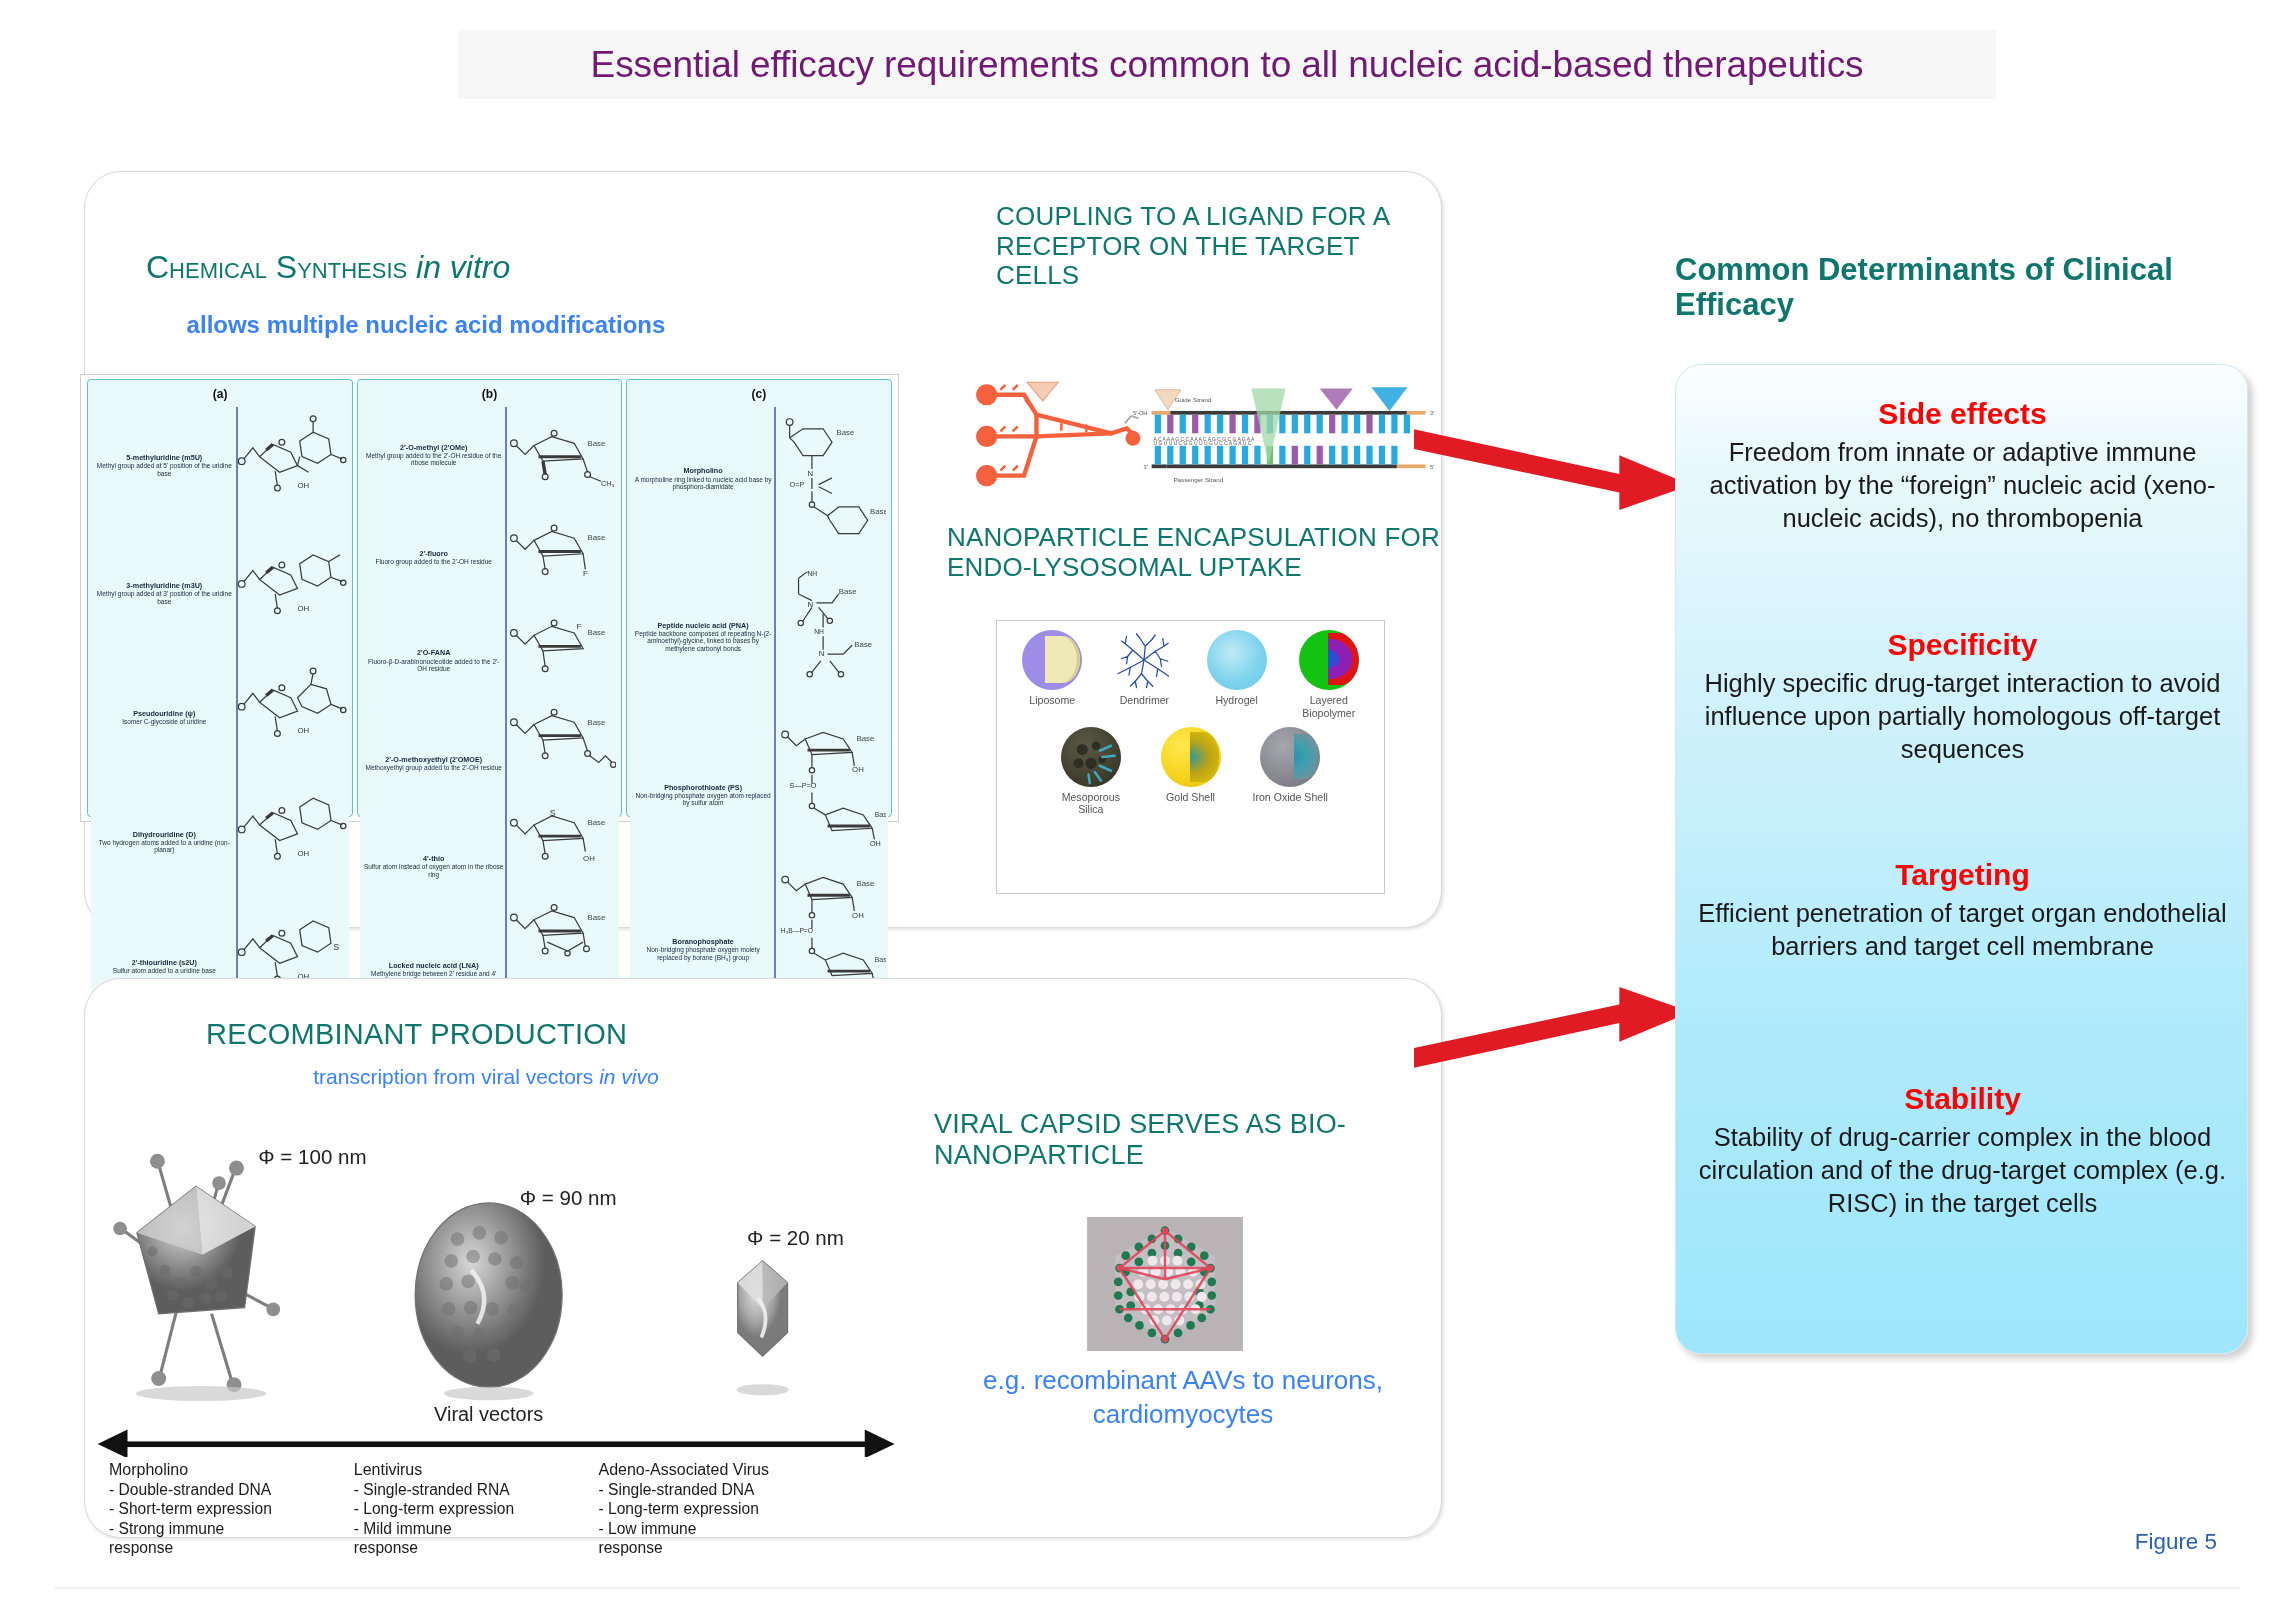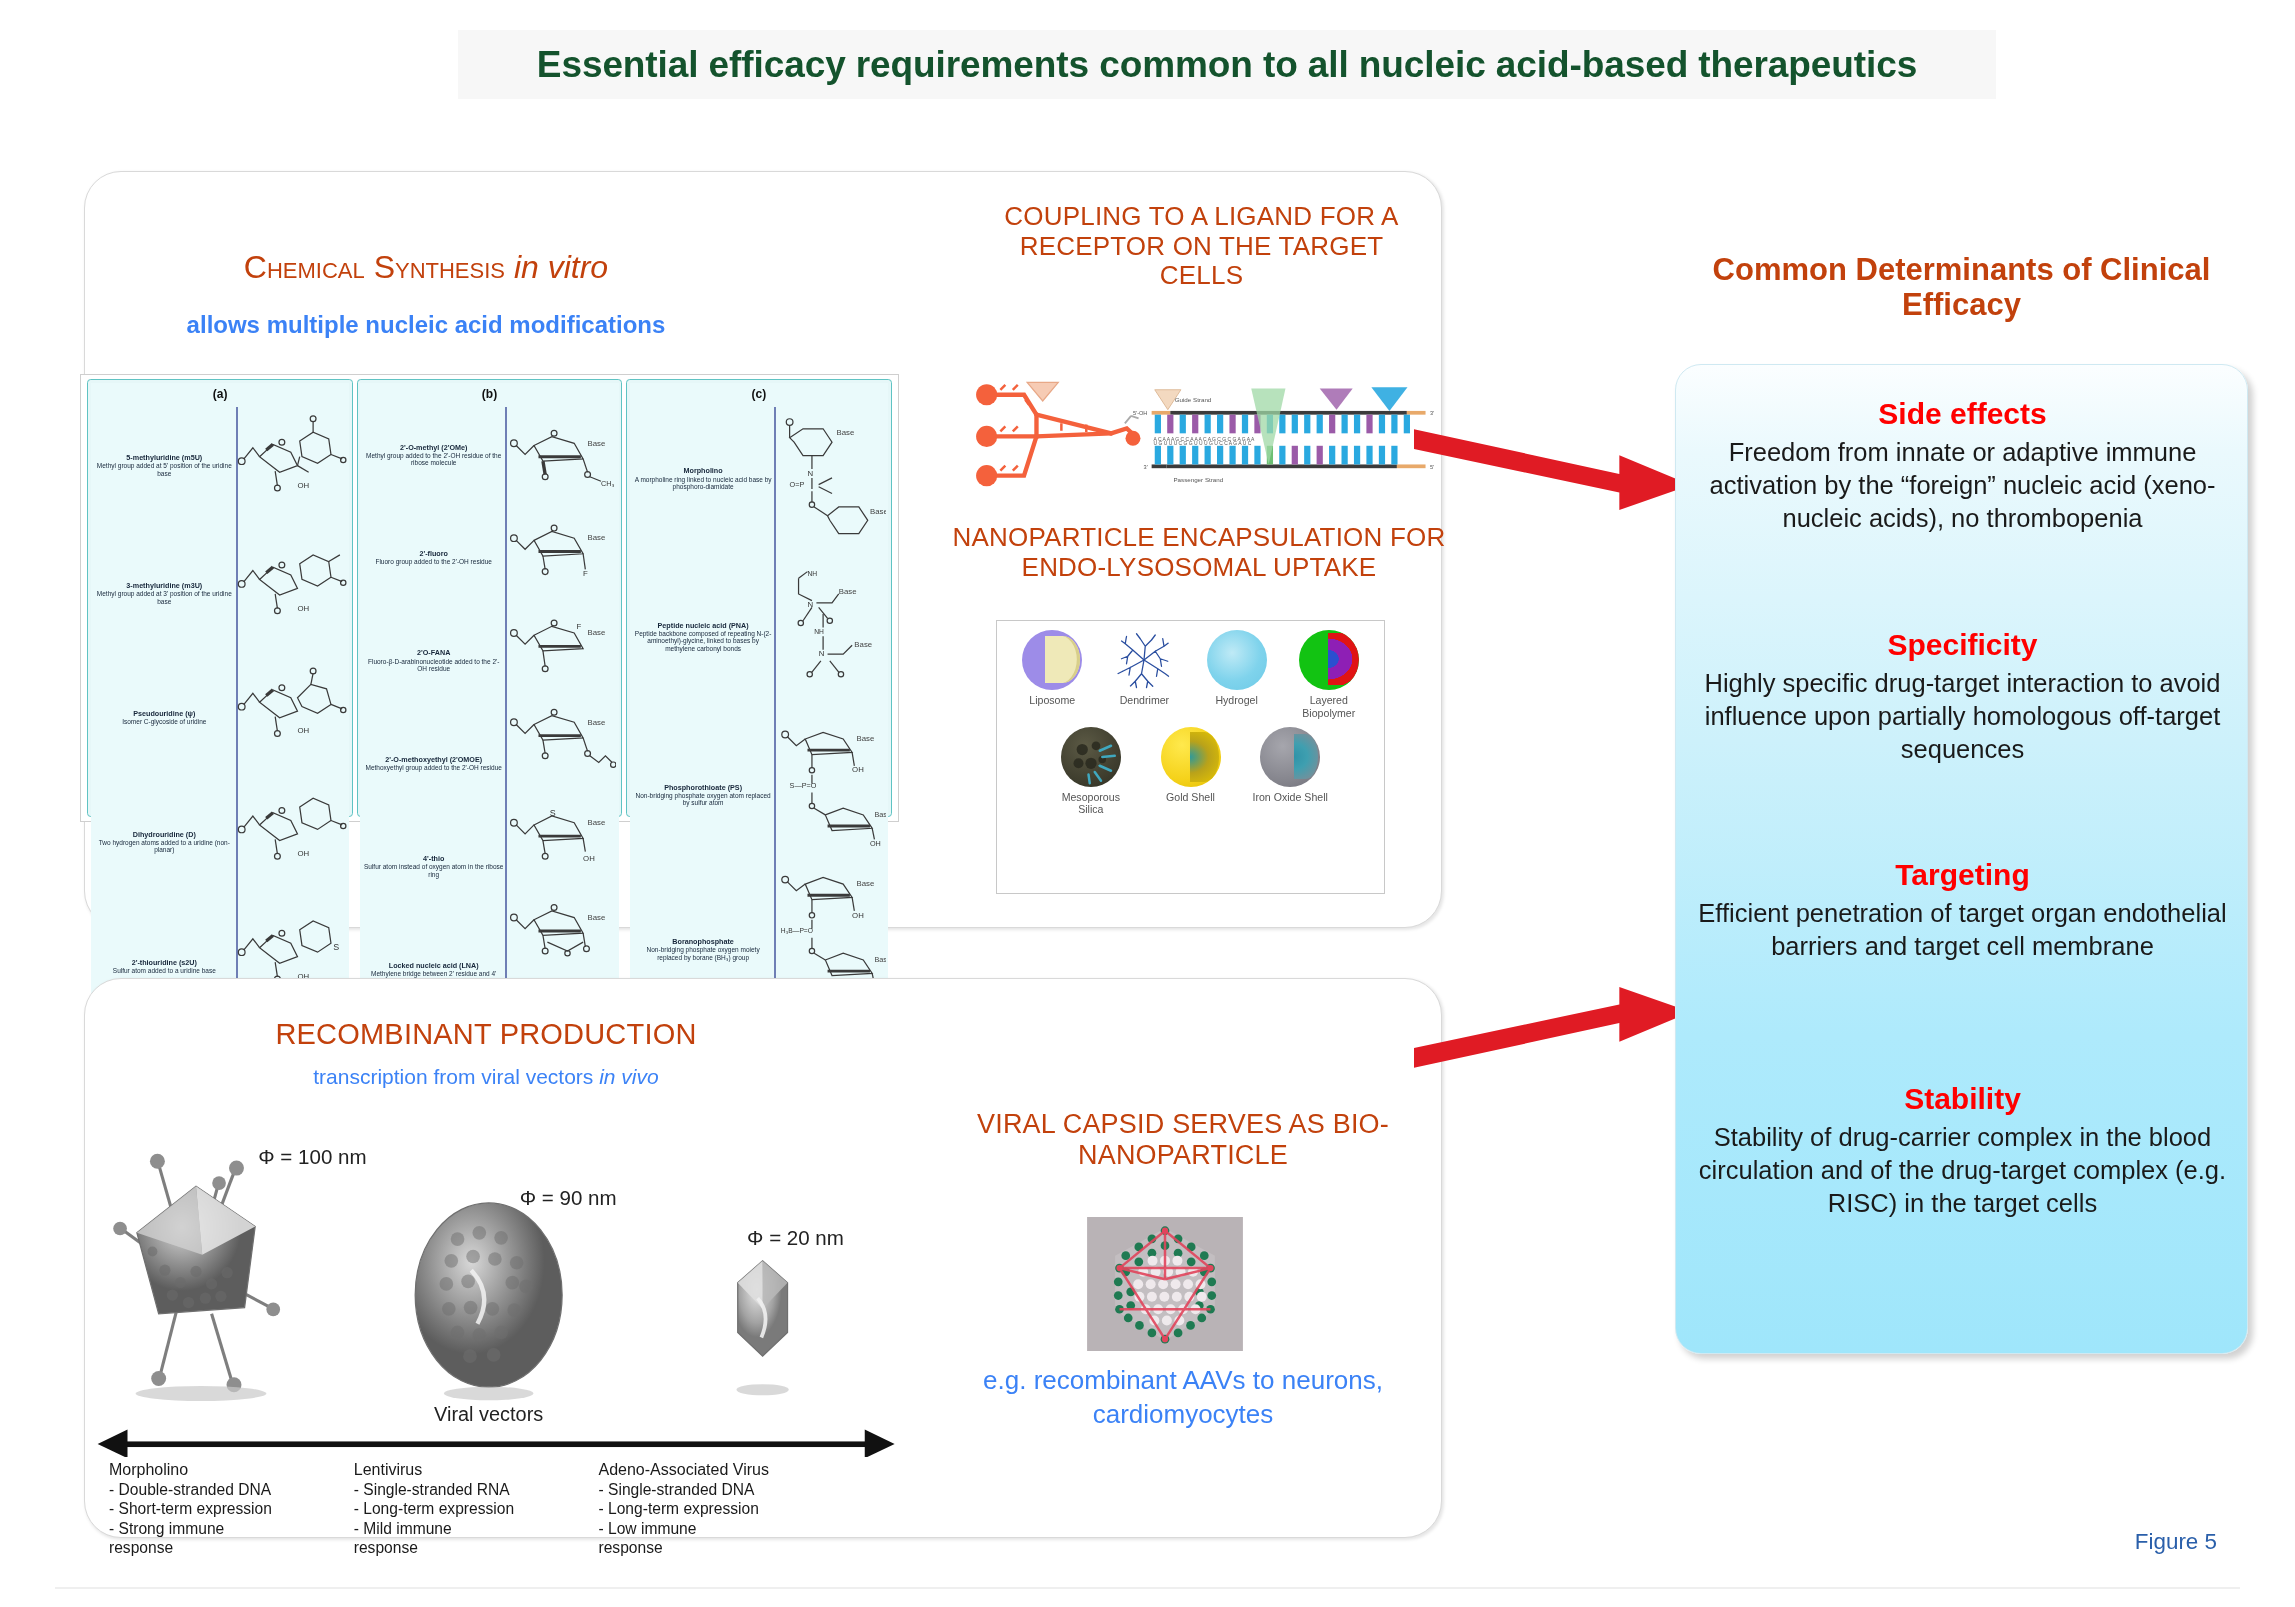--- a/index.html
+++ b/index.html
@@ -12,21 +12,21 @@
     overflow: hidden;
   }
 
   
   #title-bar {
     position:absolute; left:458px; top:30px; width:1538px; height:69px;
     background:#f7f7f7;
     display:flex; align-items:center; justify-content:center;
   }
   #title-text {
-    color:#14532d; font-size:37px; font-weight:700; white-space:nowrap;
+    color:#701a75; font-size:37px; font-weight:400; white-space:nowrap;
     letter-spacing:-0.1px;
   }
 
   
   .panel {
     position:absolute;
     background:#ffffff;
     border:1.2px solid #d9d9d9;
     border-radius:37px;
     box-shadow: 1.2px 1.9px 3.1px rgba(0,0,0,0.10);
@@ -38,21 +38,21 @@
   #panel-efficacy {
     position:absolute; left:1675px; top:364px; width:573px; height:990px;
     border-radius:26px;
     background:linear-gradient(180deg,#fbfeff 0%,#eaf9fd 9%,#cdf1fb 38%,#aeeafc 68%,#9fe6fb 100%);
     box-shadow: 4.4px 5px 6.2px rgba(0,0,0,0.18);
     border:0.6px solid #cfe9f2;
   }
 
   
   .hd-red {
-    position:absolute; color:#c2410c; text-align:center; line-height:1.14;
+    position:absolute; color:#0f766e; text-align:left; line-height:1.14;
   }
   .hd-blue {
     position:absolute; color:#3b82f6; text-align:center; line-height:1.14;
   }
 
   #hd-chemsyn {
     left:146px; top:249px; width:560px;
     font-size:32px; font-variant:small-caps; white-space:nowrap;
   }
   #hd-chemsyn .it { font-style:italic; font-variant:normal; }

